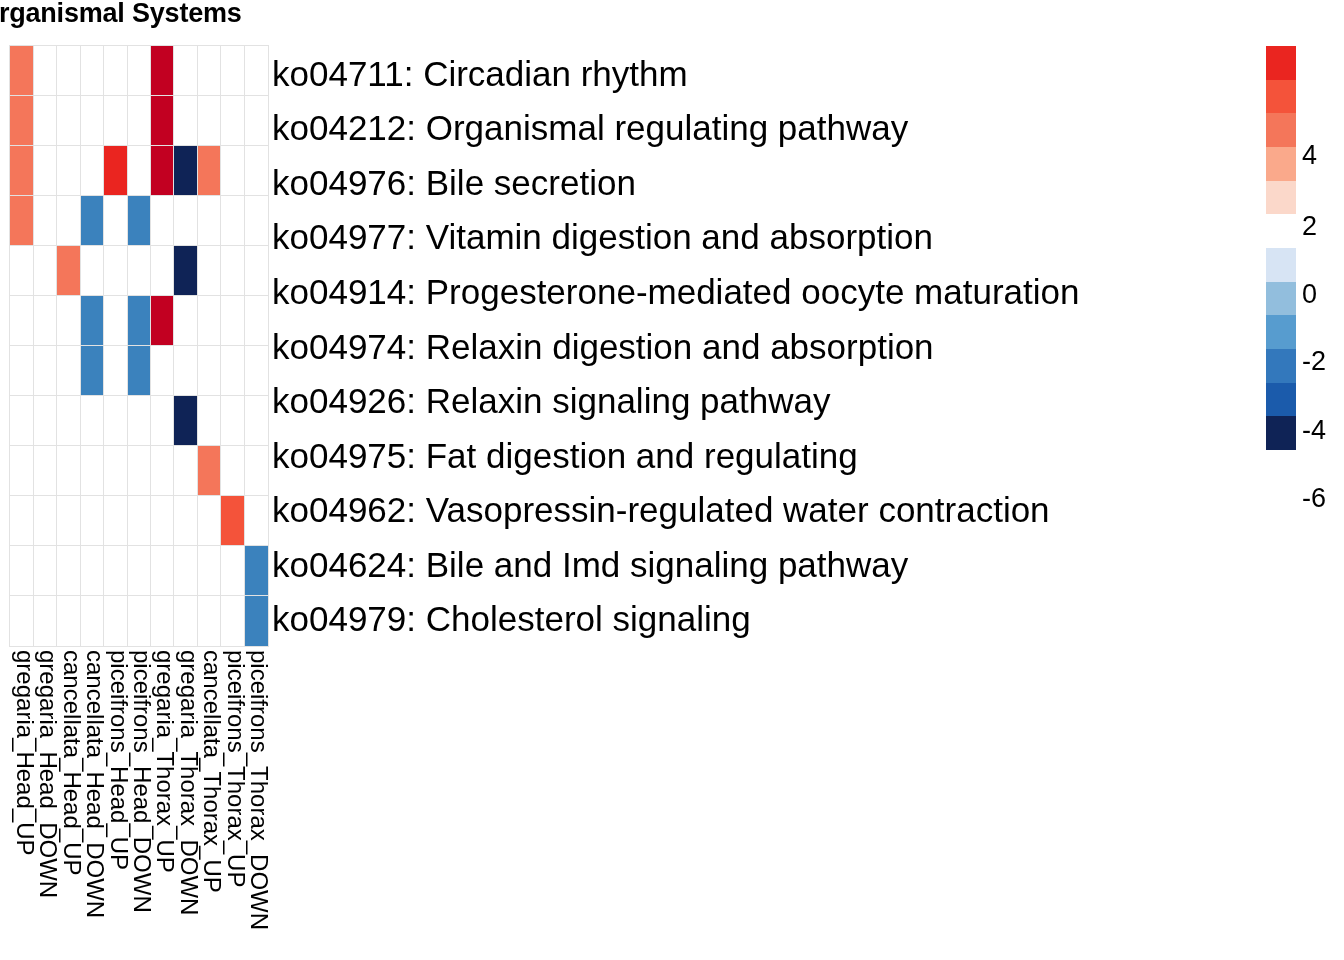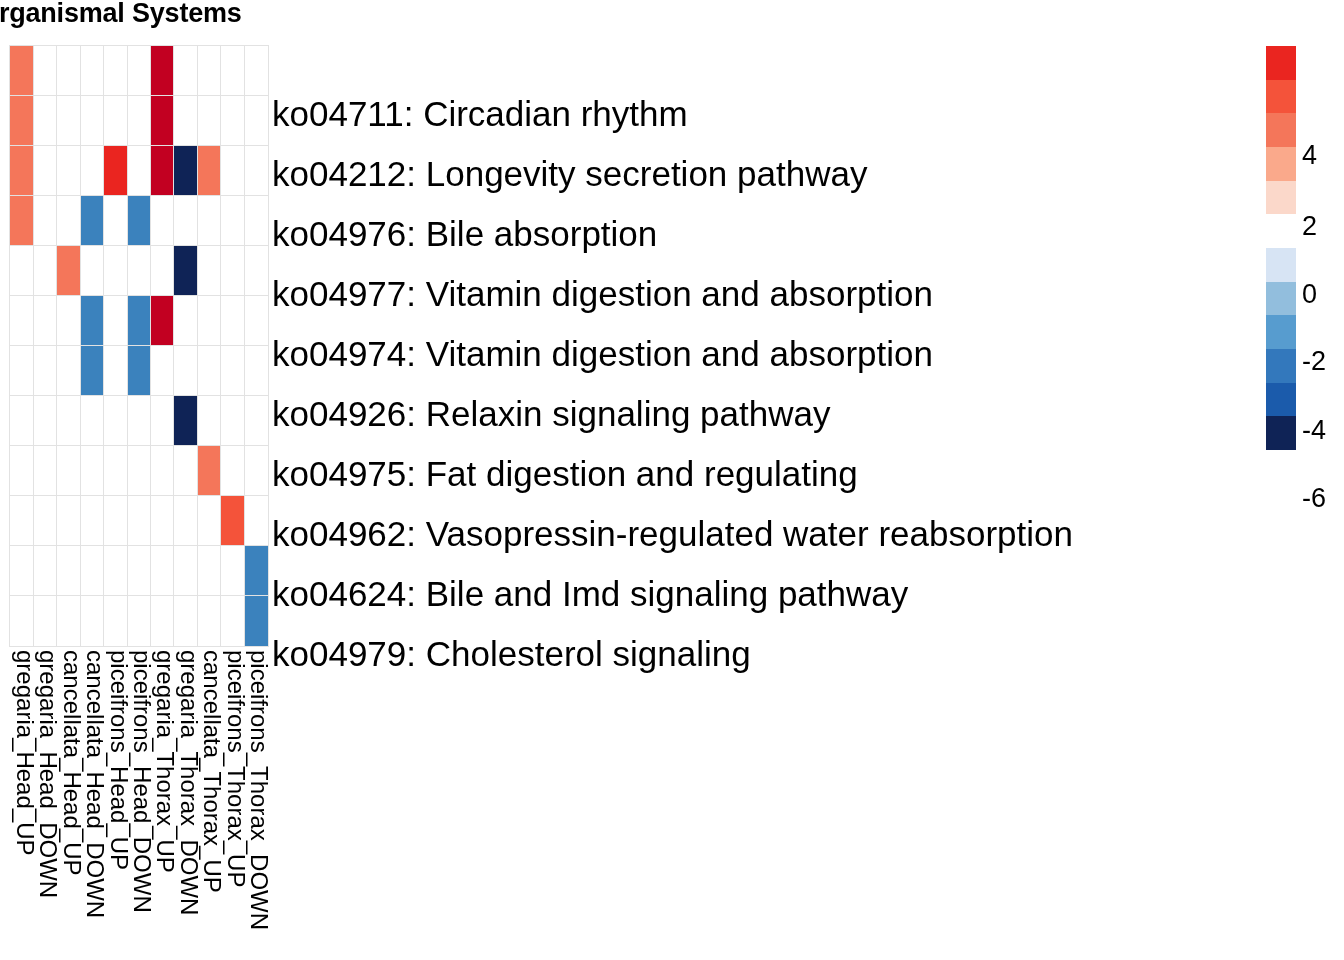--- a/index.html
+++ b/index.html
@@ -49,21 +49,20 @@
 
   
   #row-labels {
     position: absolute;
     left: 272px;
     top: 46px;
     width: 1000px;
     height: 600px;
     display: flex;
     flex-direction: column;
-    margin-top: 37px;
   }
   .row-label {
     flex: 1 1 0;
     display: flex;
     align-items: center;
     font-size: 35px;
     color: #000000;
     white-space: nowrap;
     font-stretch: condensed;
     line-height: 1;
@@ -260,27 +259,28 @@
     <div class="hm-cell" style="background: rgb(255, 255, 255);"></div>
     <div class="hm-cell" style="background: rgb(255, 255, 255);"></div>
     <div class="hm-cell" style="background: rgb(255, 255, 255);"></div>
     <div class="hm-cell" style="background: rgb(255, 255, 255);"></div>
     <div class="hm-cell" style="background: rgb(255, 255, 255);"></div>
     <div class="hm-cell" style="background: rgb(59, 130, 189);"></div>
   </div>
 
 <div id="row-labels">
     <div class="row-label">ko04711: Circadian rhythm</div>
-    <div class="row-label">ko04212: Longevity secretion pathway</div>
-    <div class="row-label">ko04976: Bile absorption</div>
+    <div class="row-label">ko04212: Organismal regulating pathway</div>
+    <div class="row-label">ko04976: Bile secretion</div>
     <div class="row-label">ko04977: Vitamin digestion and absorption</div>
-    <div class="row-label">ko04974: Vitamin digestion and absorption</div>
+    <div class="row-label">ko04914: Progesterone-mediated oocyte maturation</div>
+    <div class="row-label">ko04974: Relaxin digestion and absorption</div>
     <div class="row-label">ko04926: Relaxin signaling pathway</div>
     <div class="row-label">ko04975: Fat digestion and regulating</div>
-    <div class="row-label">ko04962: Vasopressin-regulated water reabsorption</div>
+    <div class="row-label">ko04962: Vasopressin-regulated water contraction</div>
     <div class="row-label">ko04624: Bile and Imd signaling pathway</div>
     <div class="row-label">ko04979: Cholesterol signaling</div>
   </div>
 
 <div id="col-labels">
     <div class="col-label-slot">
       <div class="col-label">gregaria_Head_UP</div>
     </div>
     <div class="col-label-slot">
       <div class="col-label">gregaria_Head_DOWN</div>

